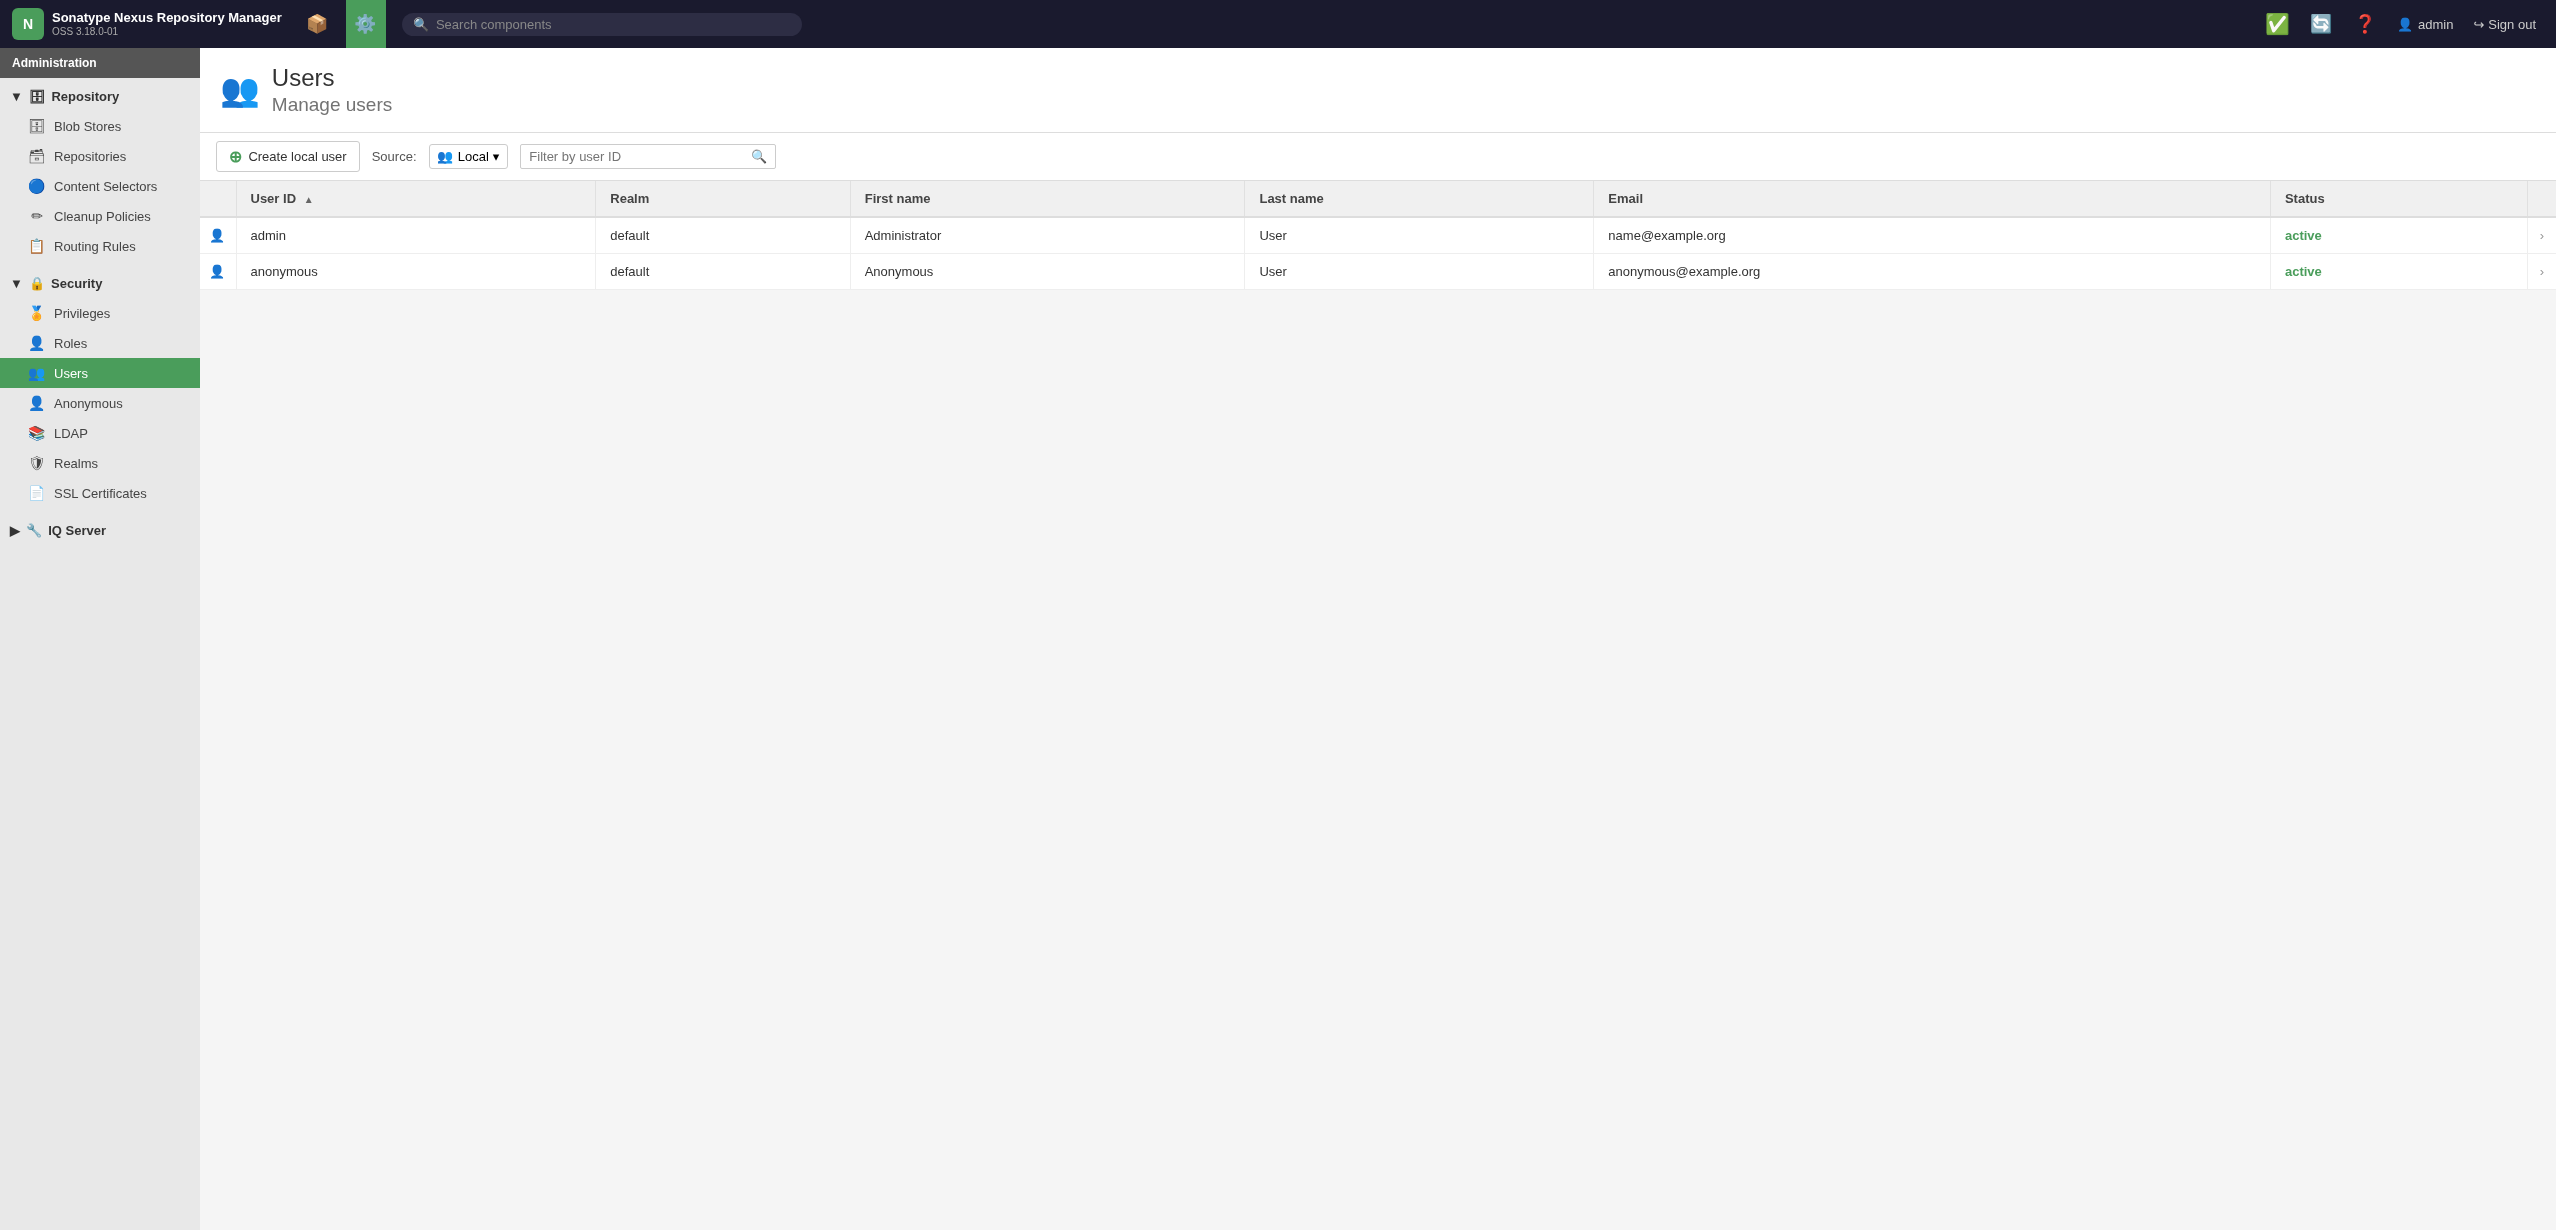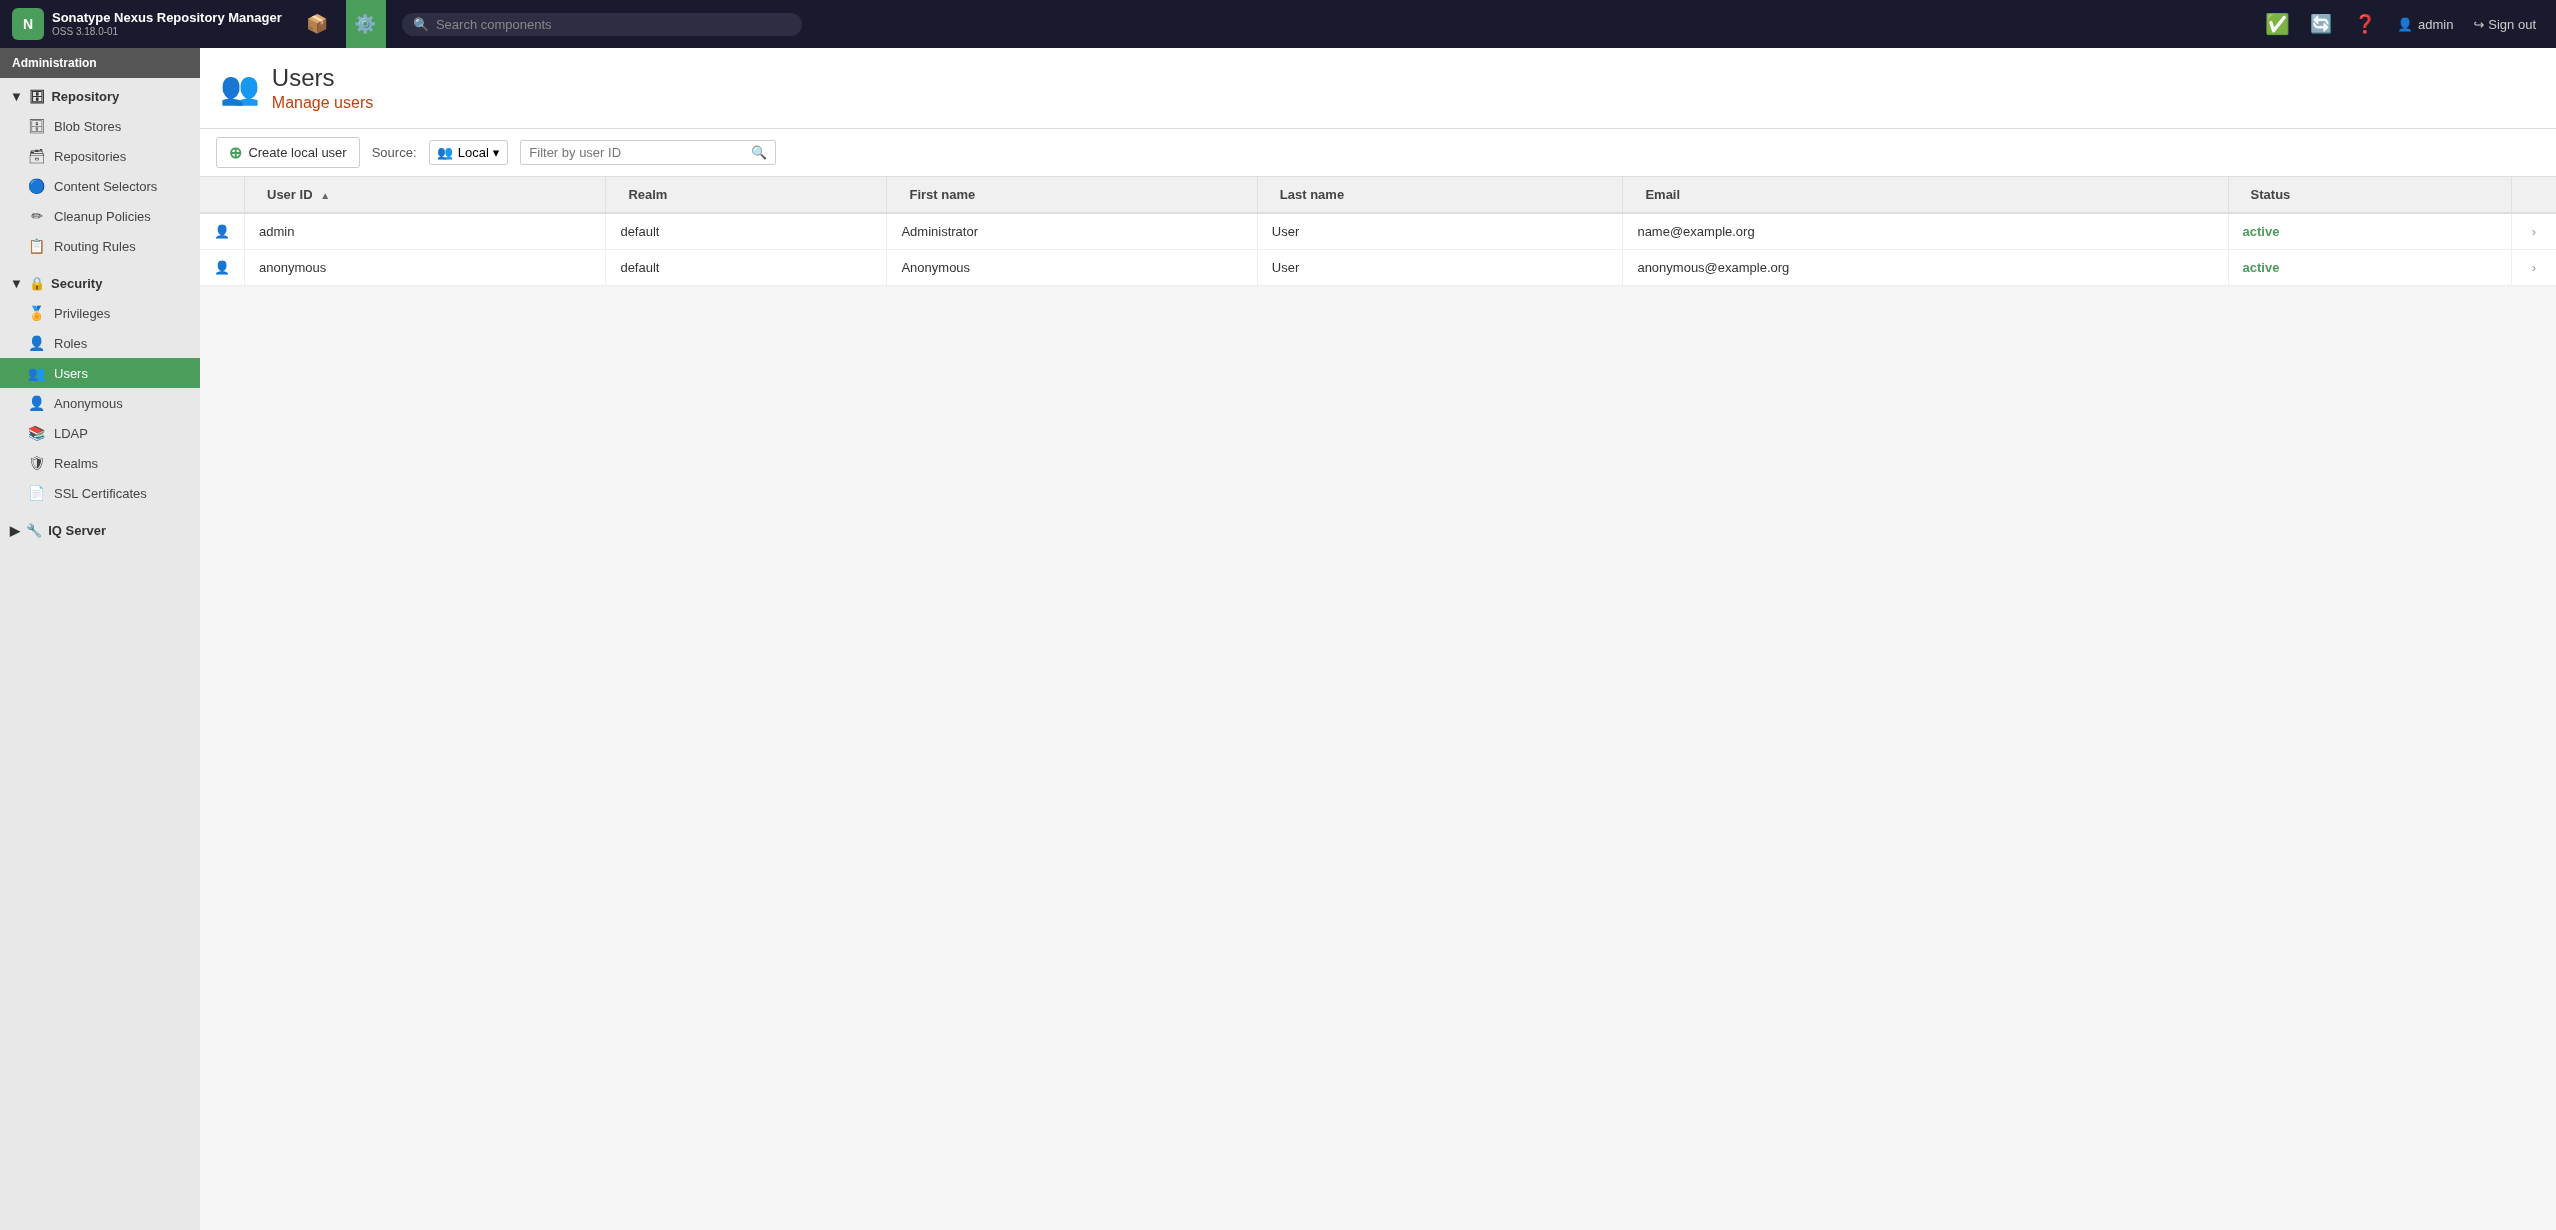--- a/index.html
+++ b/index.html
@@ -156,21 +156,21 @@
     .content-header {
       background: white;
       padding: 16px 20px;
       border-bottom: 1px solid #ddd;
       display: flex;
       align-items: center;
       gap: 12px;
     }
     .content-header-icon { font-size: 32px; }
     .content-header-title { font-size: 24px; font-weight: 400; color: #333; }
-    .content-header-subtitle { font-size: 16px; color: #c2410c; margin-top: 2px; }
+    .content-header-subtitle { font-size: 19px; color: #737373; margin-top: 2px; }
 
     .content-toolbar {
       background: white;
       border-bottom: 1px solid #ddd;
       padding: 8px 16px;
       display: flex;
       align-items: center;
       gap: 12px;
     }
     .btn-create {
@@ -224,21 +224,21 @@
     }
     table {
       width: 100%;
       border-collapse: collapse;
     }
     thead tr {
       background: #f0f0f0;
       border-bottom: 2px solid #ddd;
     }
     thead th {
-      padding: 10px 22px;
+      padding: 10px 14px;
       text-align: left;
       font-size: 13px;
       font-weight: 600;
       color: #444;
       border-right: 1px solid #e0e0e0;
     }
     thead th:last-child { border-right: none; }
     tbody tr {
       border-bottom: 1px solid #eee;
       background: white;

